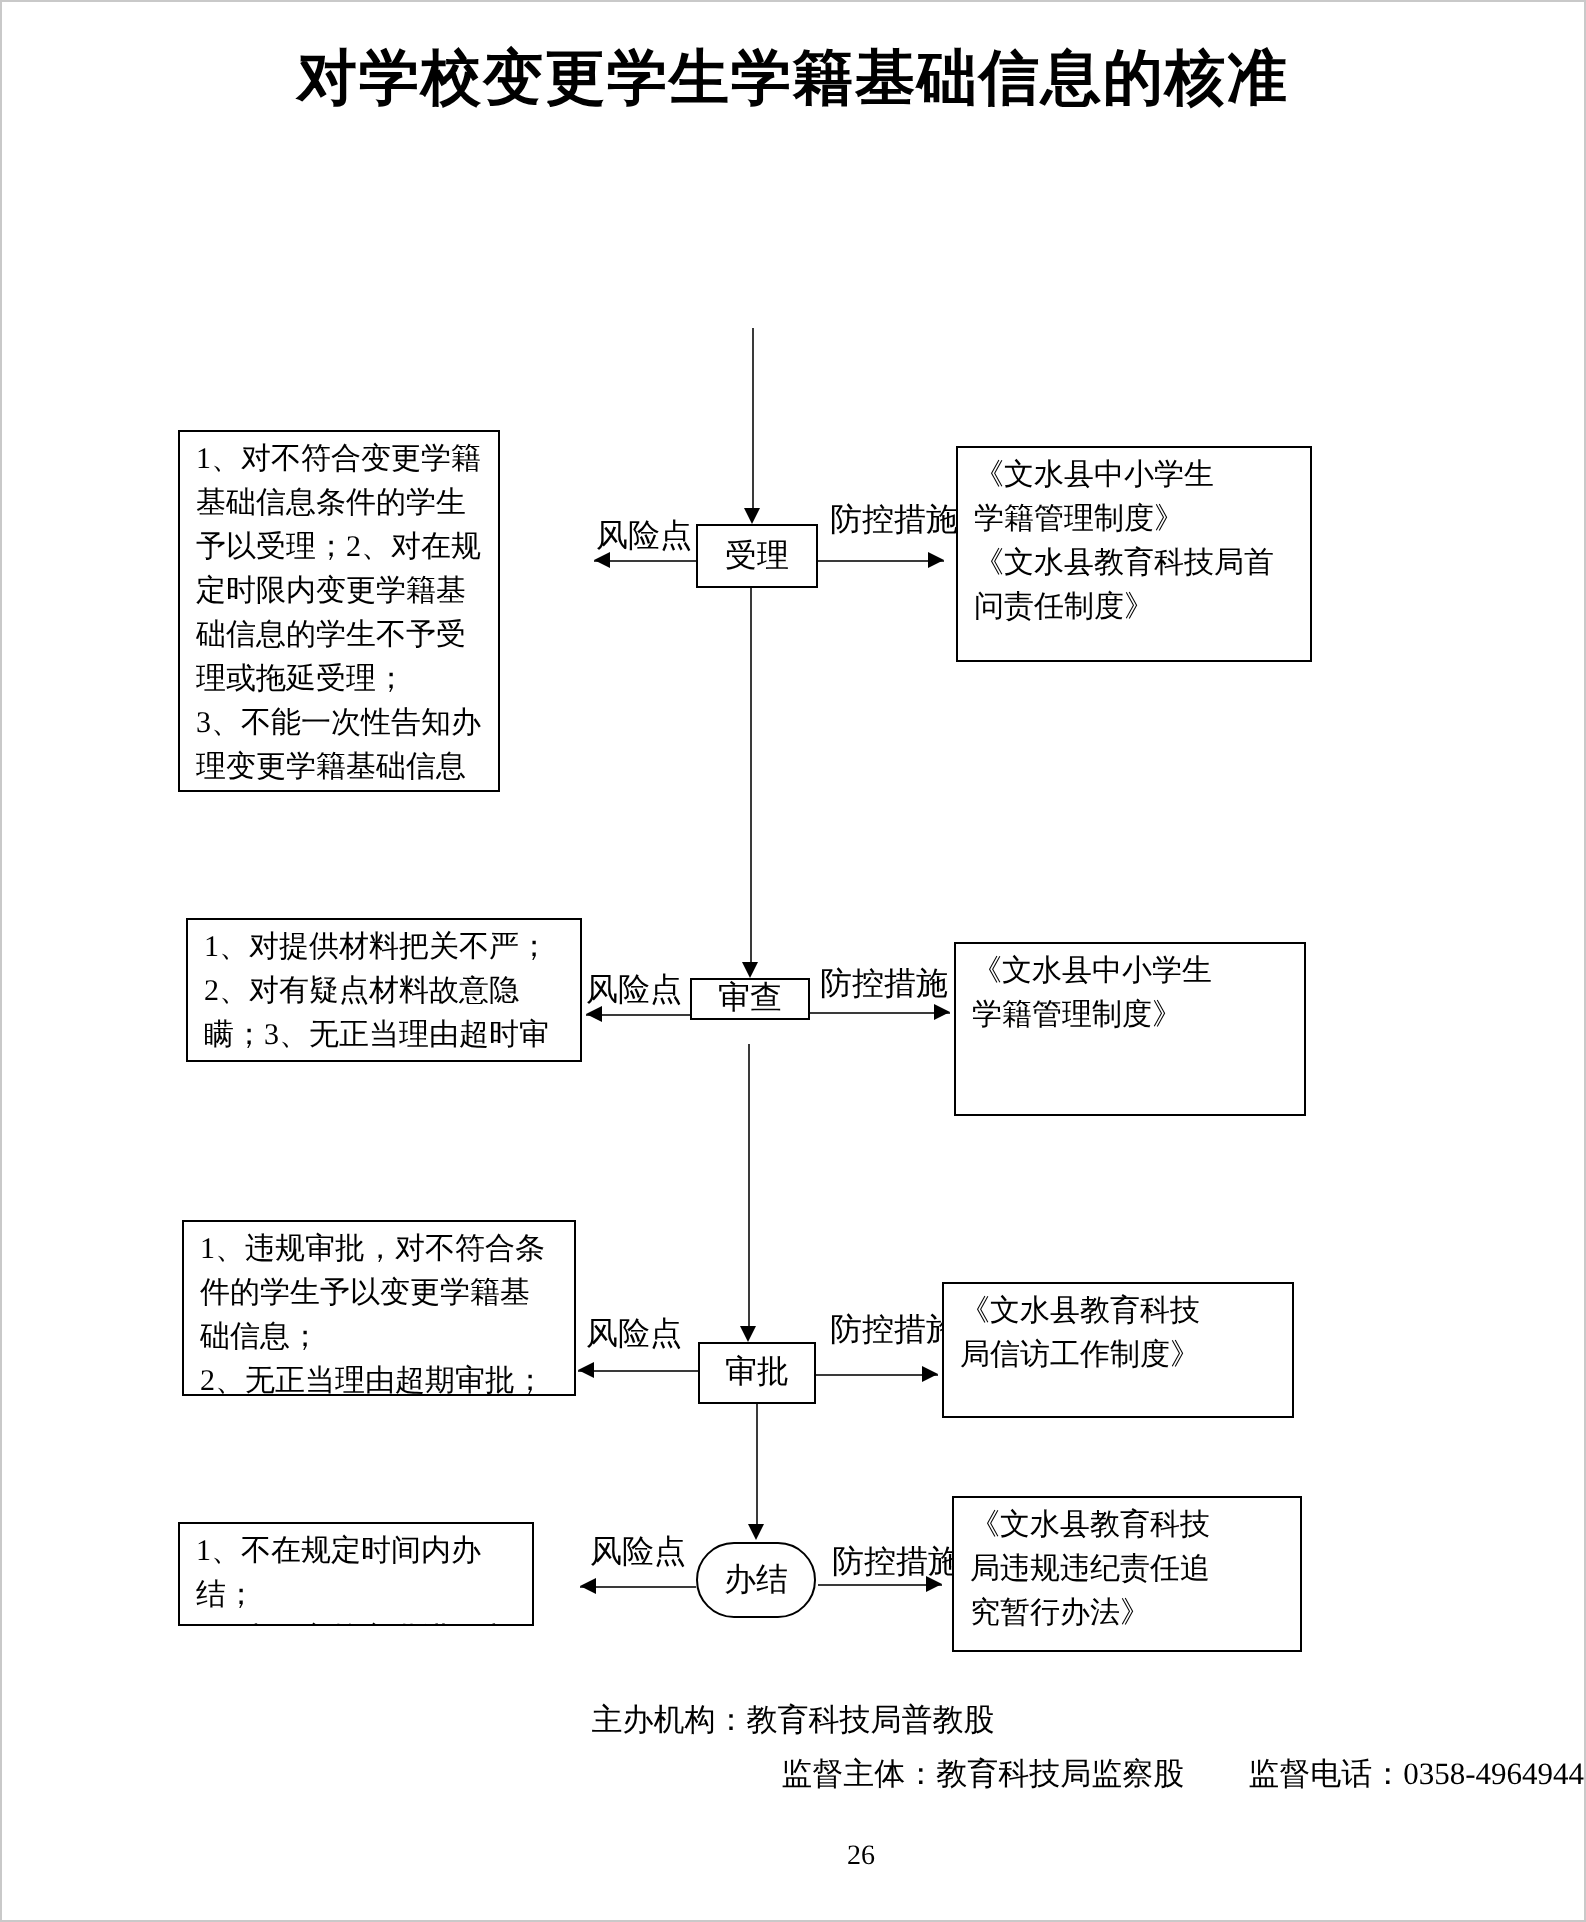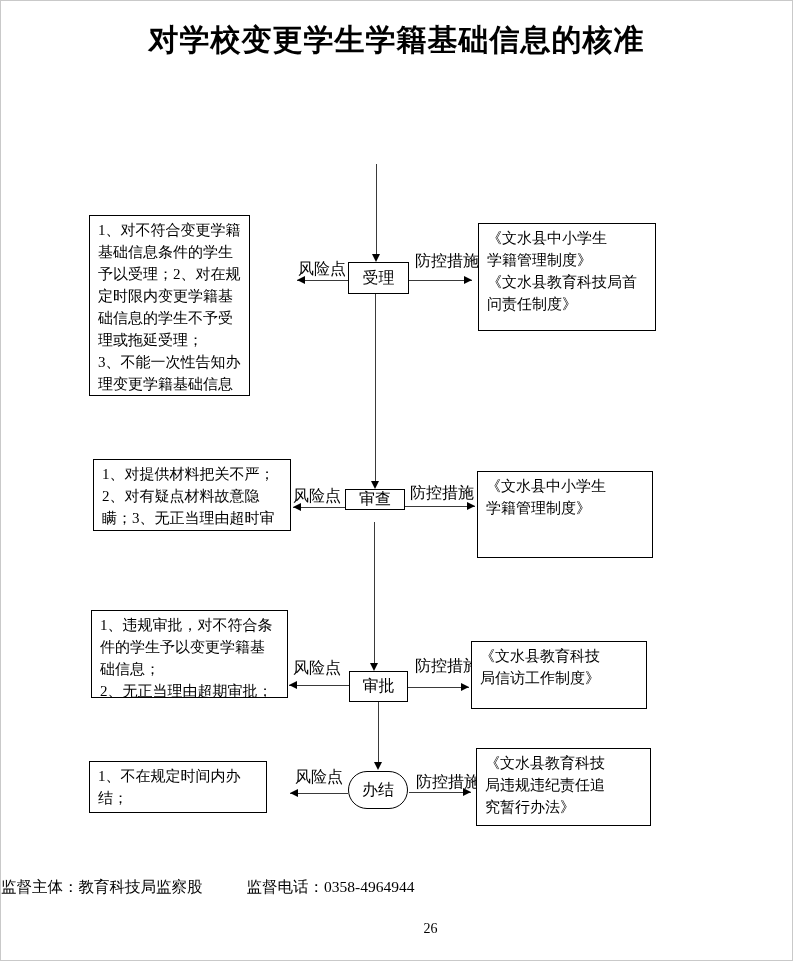--- a/index.html
+++ b/index.html
@@ -63,21 +63,21 @@
     position:absolute;left:0;top:0;width:0;height:0;
     border-top:4.5px solid transparent;border-bottom:4.5px solid transparent;
     border-right:8px solid #000;
   }
   .harrow .head-right{
     position:absolute;right:0;top:0;width:0;height:0;
     border-top:4.5px solid transparent;border-bottom:4.5px solid transparent;
     border-left:8px solid #000;
   }
   .footer-line1{position:absolute;top:849px;left:0;width:100%;text-align:center;font-size:15.5px;}
-  .footer-line2{position:absolute;top:876px;left:0;width:100%;display:flex;justify-content:flex-start;gap:44px;font-size:15.5px;}
+  .footer-line2{position:absolute;top:876px;left:0;width:100%;display:flex;justify-content:flex-end;gap:32px;font-size:15.5px;}
   .page-num{position:absolute;top:920px;left:0;width:100%;text-align:center;font-size:14px;padding-left:34px;}
   i{font-style:normal;}
 </style>
 </head>
 <body>
 
 <div class="page">
 
   <div class="title">
     <div>对学校变更学生学籍基础信息的核准</div>
@@ -170,19 +170,20 @@
   <div class="harrow" style="left:408px;top:787px;width:62px;">
       <i class="hline"></i>
       <i class="head-right"></i>
     </div>
   <div class="text-box" style="left:88px;top:760px;width:178px;height:52px;">1、不在规定时间内办结；
 2、未经审核审批进行办理。</div>
   <div class="text-box" style="left:475px;top:747px;width:175px;height:78px;">《文水县教育科技
 局违规违纪责任追
 究暂行办法》</div>
 
+  <div class="footer-line1">主办机构：教育科技局普教股</div>
   <div class="footer-line2">
     <span>监督主体：教育科技局监察股</span>
     <span>监督电话：0358-4964944</span>
   </div>
   <div class="page-num">26</div>
 
 </div>
 
 </body></html>

